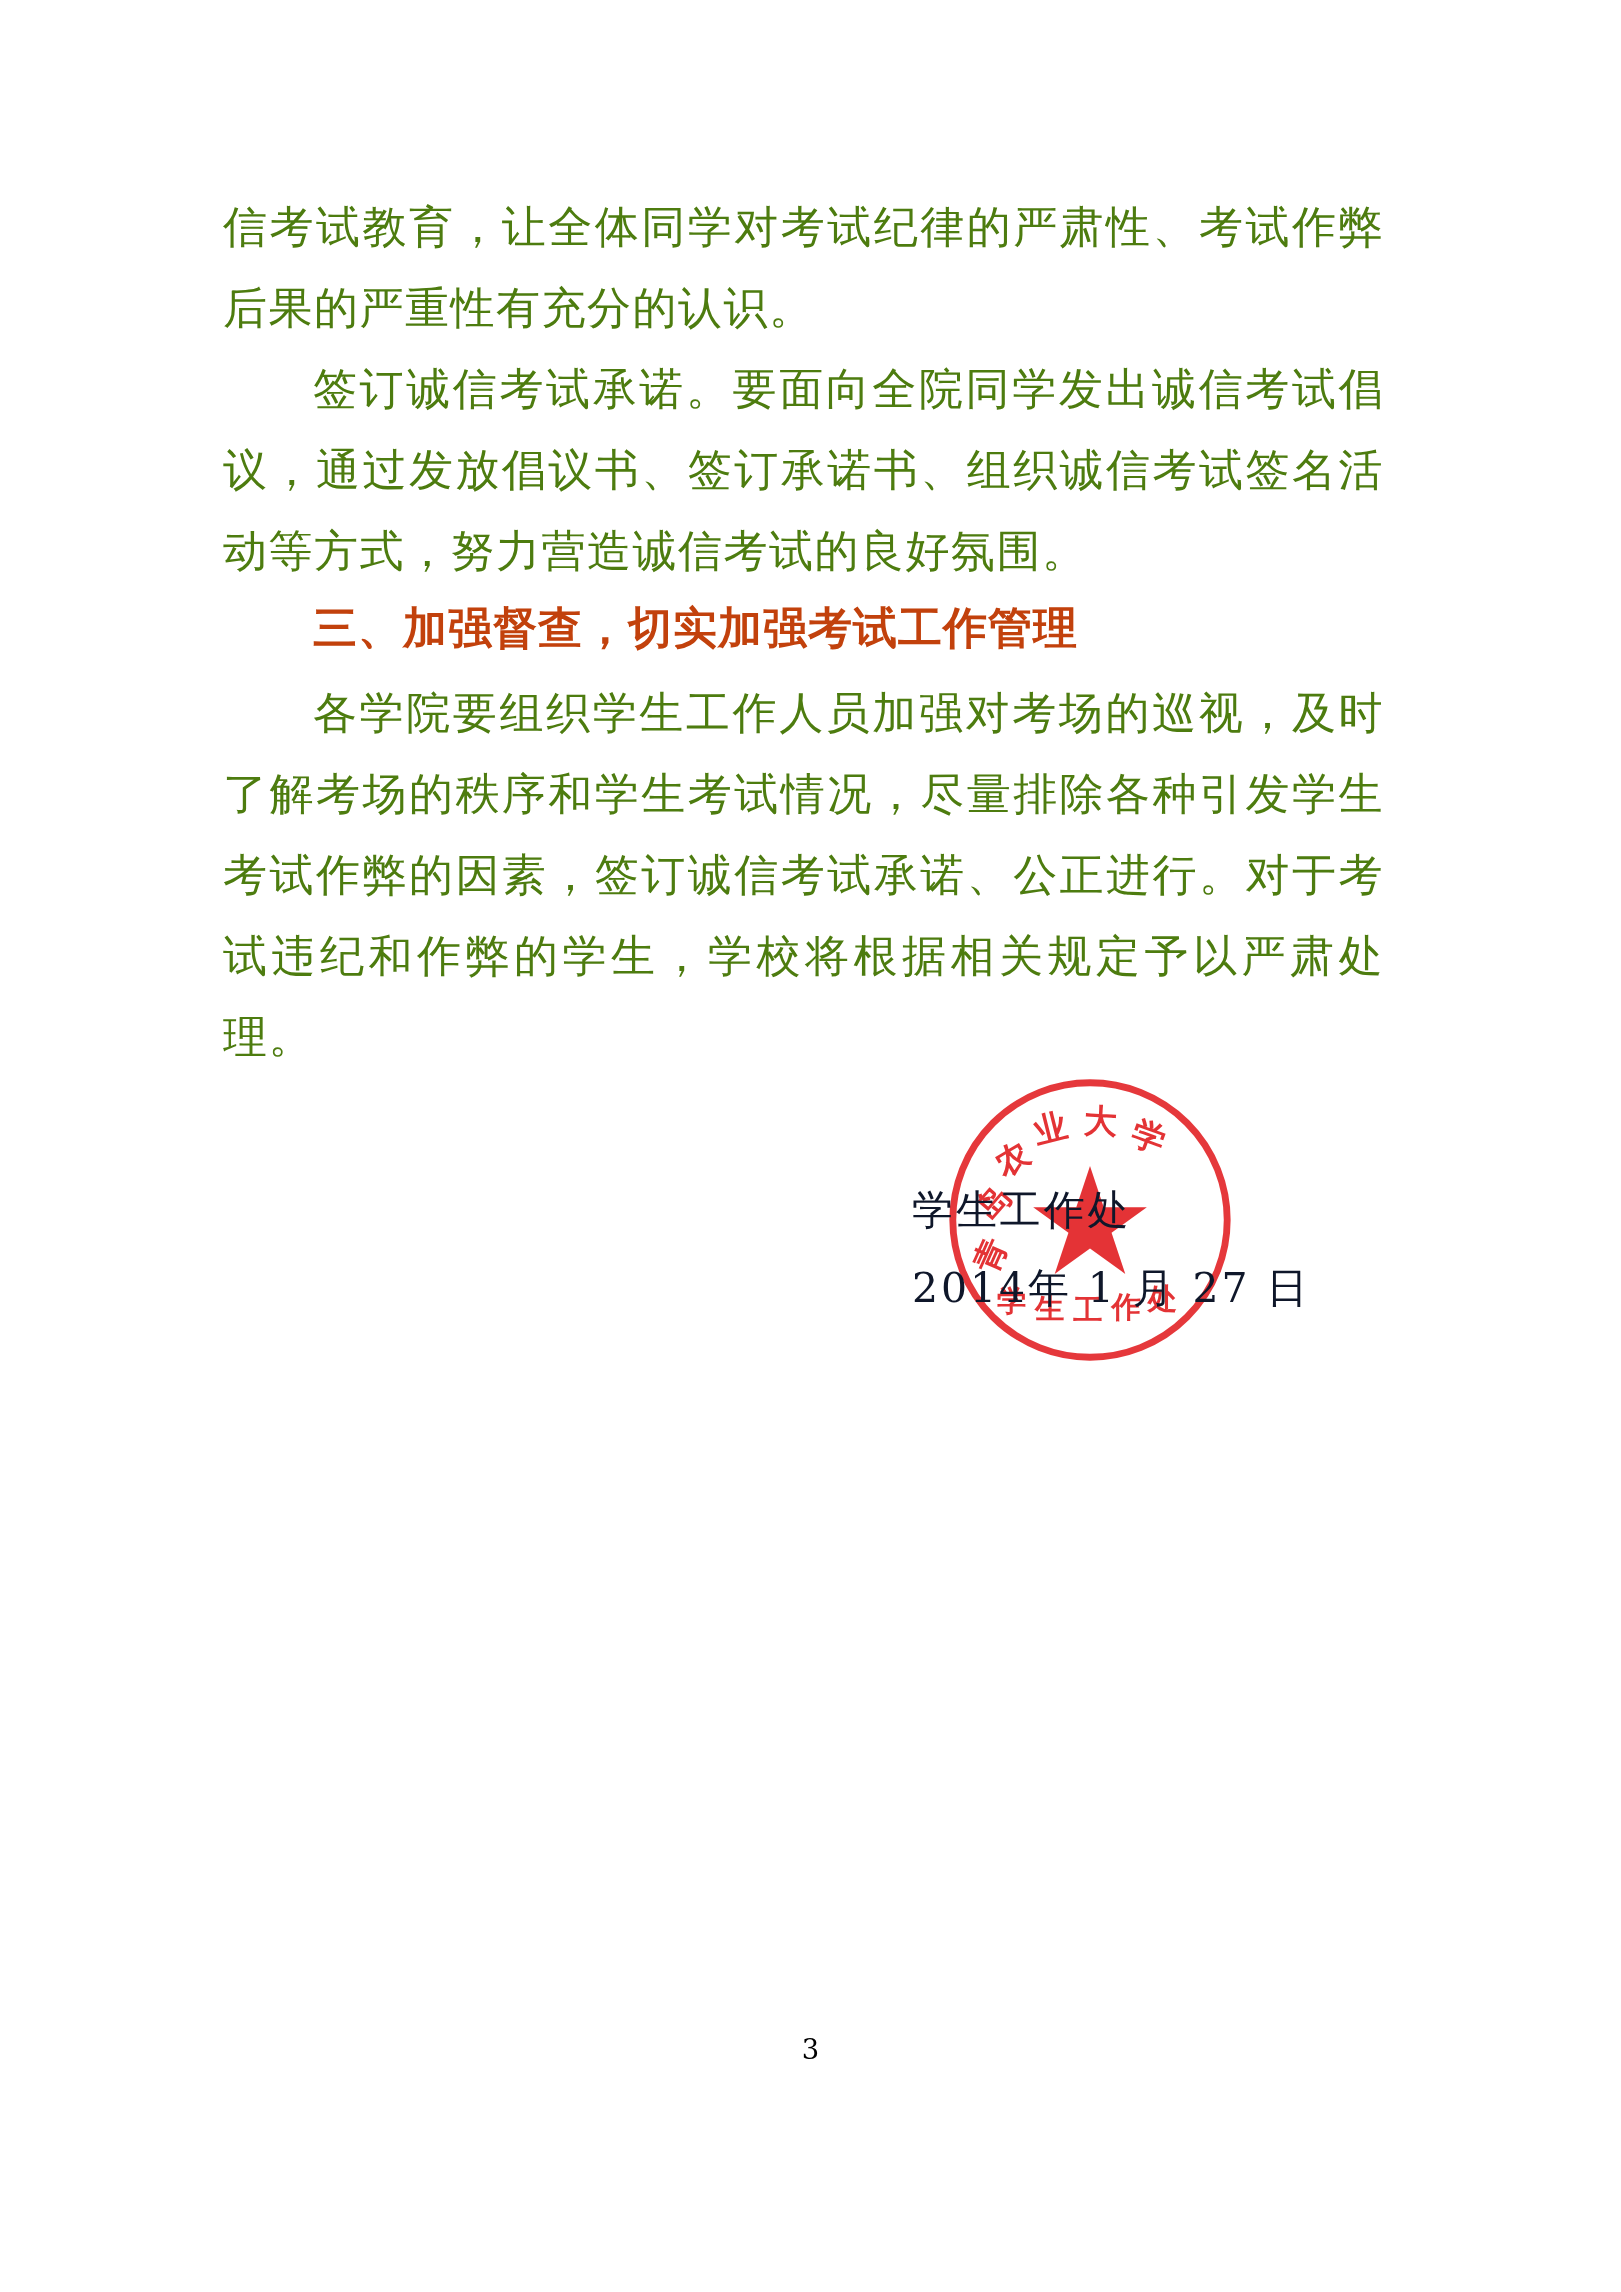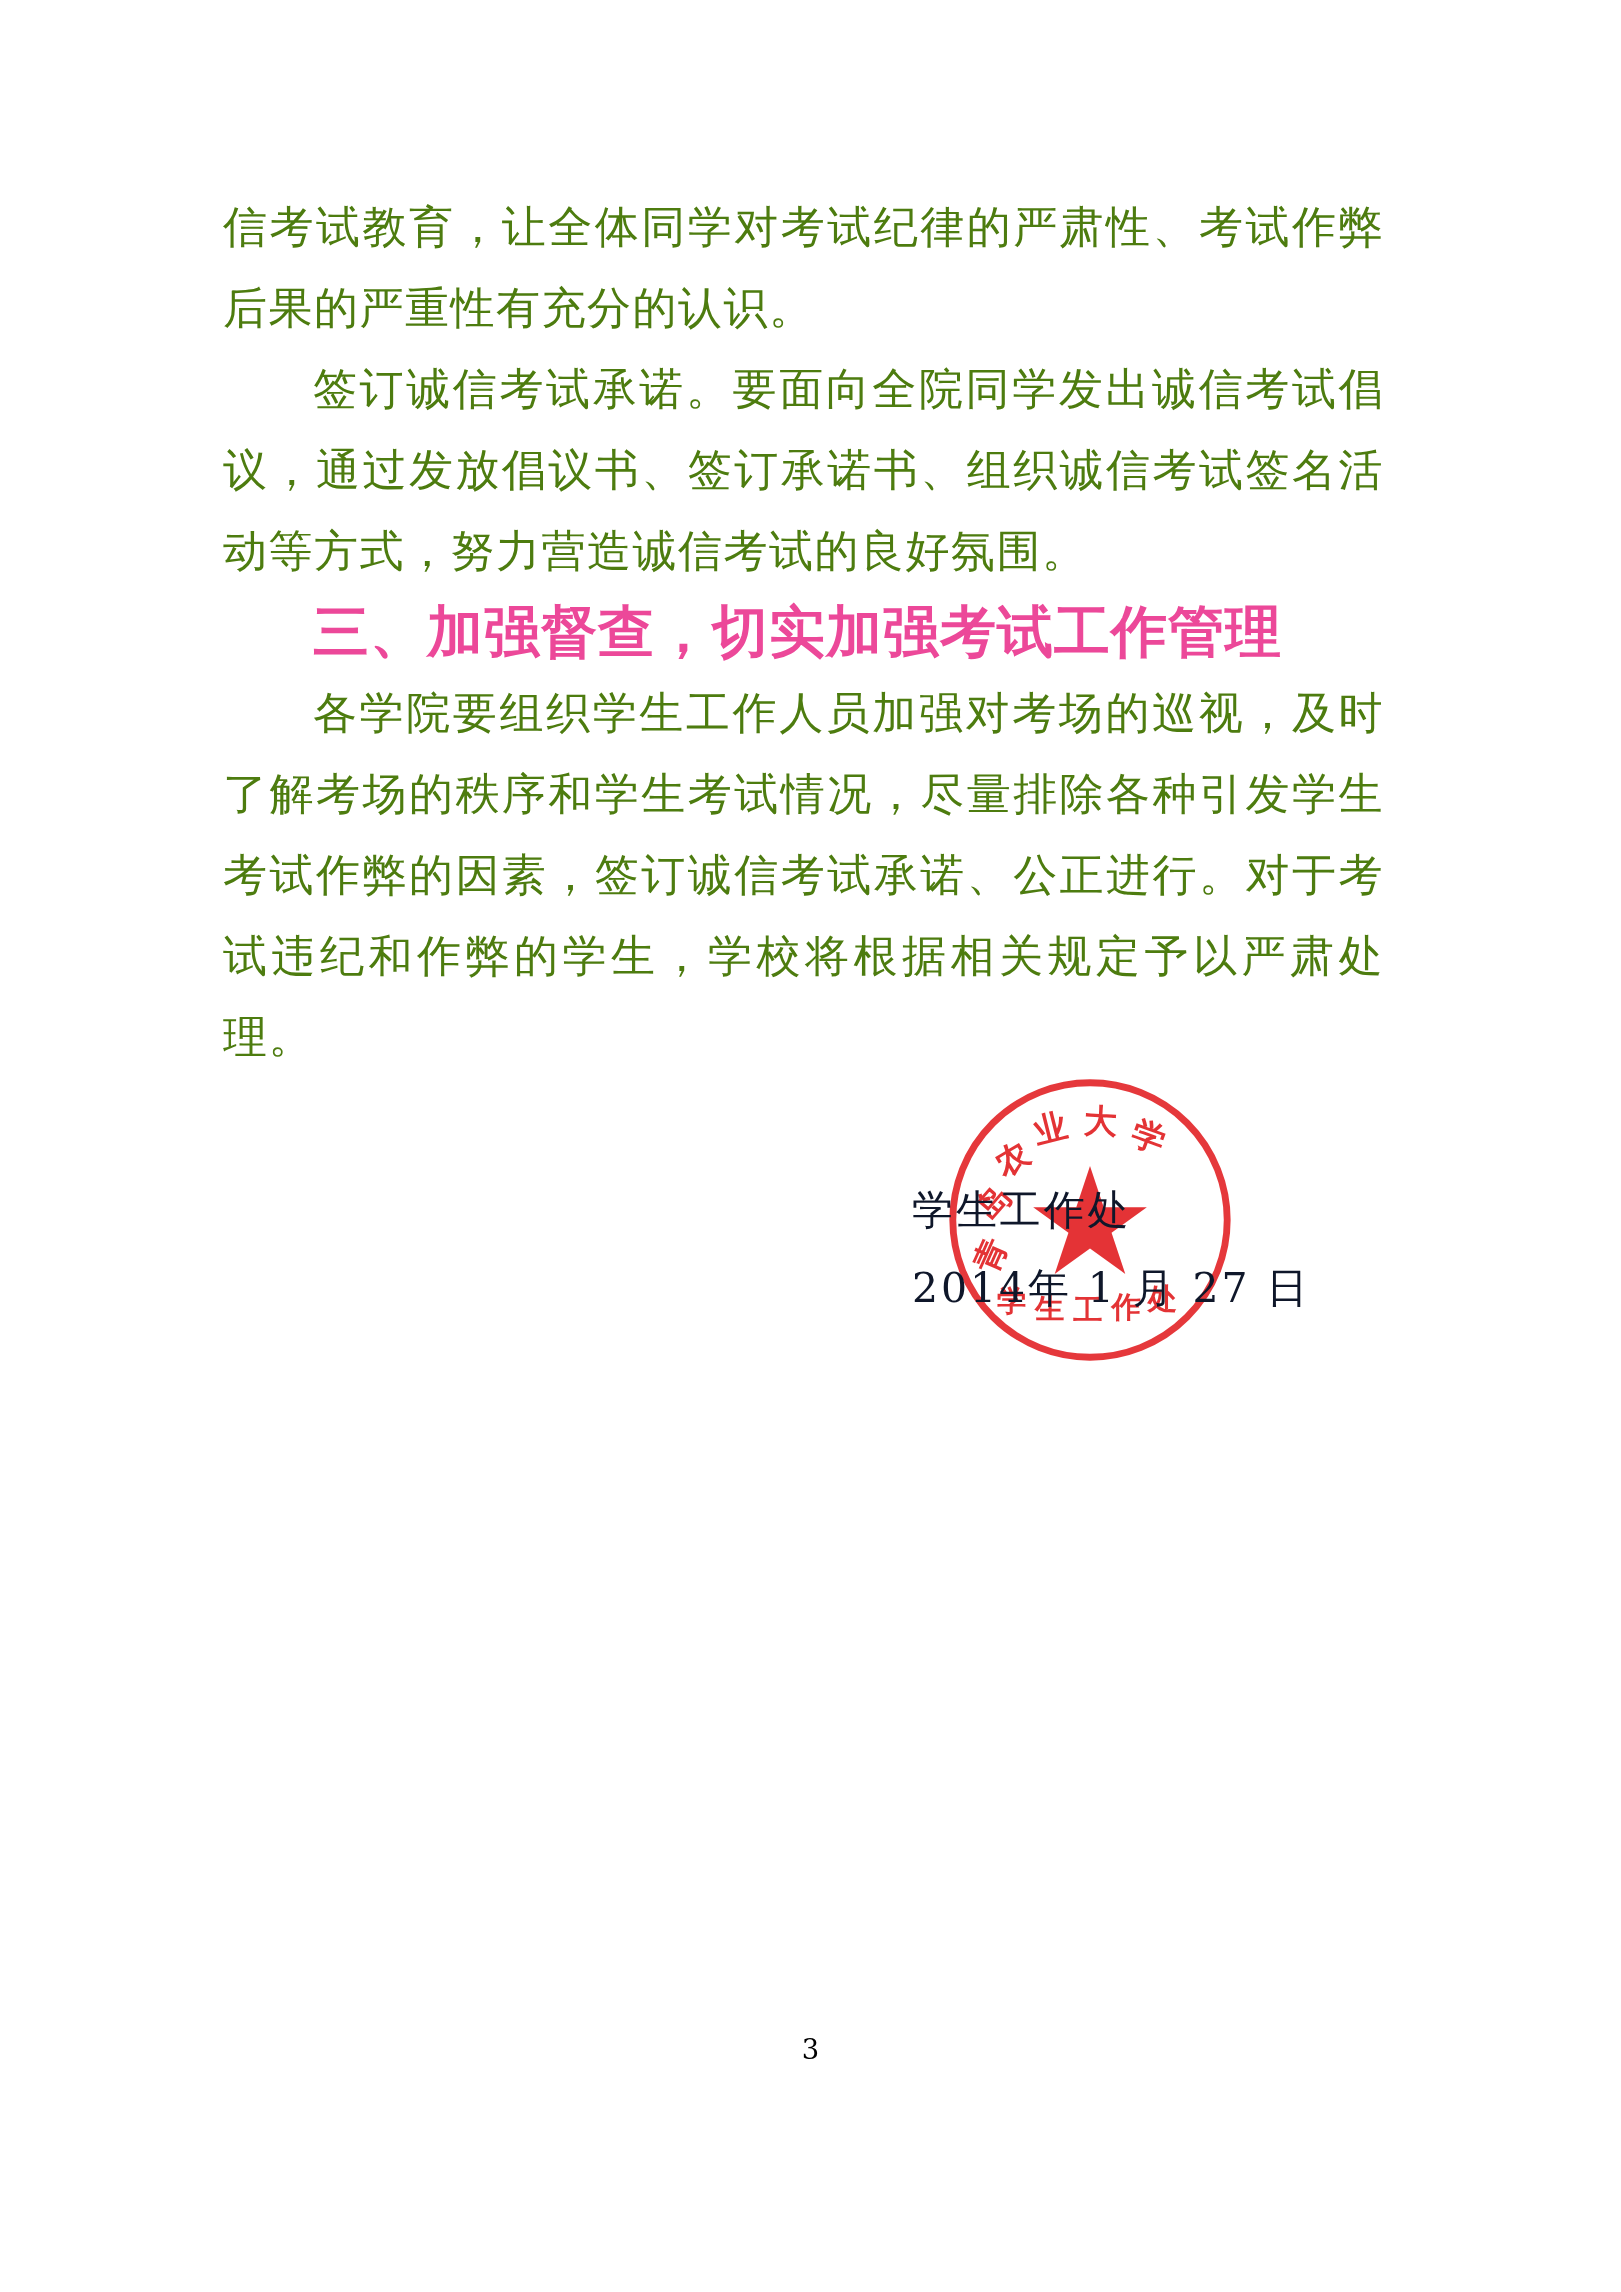--- a/index.html
+++ b/index.html
@@ -30,25 +30,25 @@
     line-height: 81px;
     color: #4d7c0f;
     letter-spacing: 1.5px;
     text-align: justify;
     margin: 0 0 0 0;
   }
   .indent {
     text-indent: 90px;
   }
   .heading {
-    font-family: Liberation Sans, sans-serif;
+    font-family: Liberation Mono, monospace;
     font-weight: bold;
-    font-size: 56px;
+    font-size: 44px;
     line-height: 81px;
-    color: #ec4899;
+    color: #c2410c;
     letter-spacing: 1px;
     text-indent: 90px;
     margin: 0;
   }
   .sign-block {
     position: absolute;
     left: 912px;
     top: 1171px;
     width: 412px;
     text-align: left;

